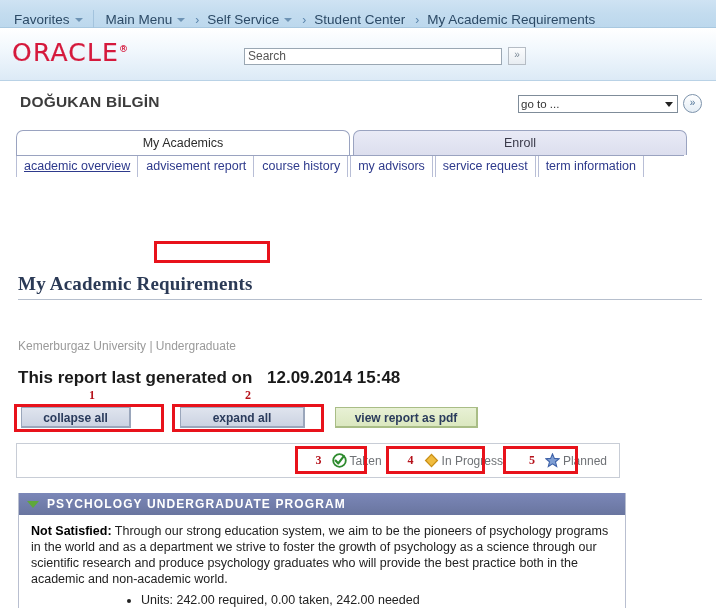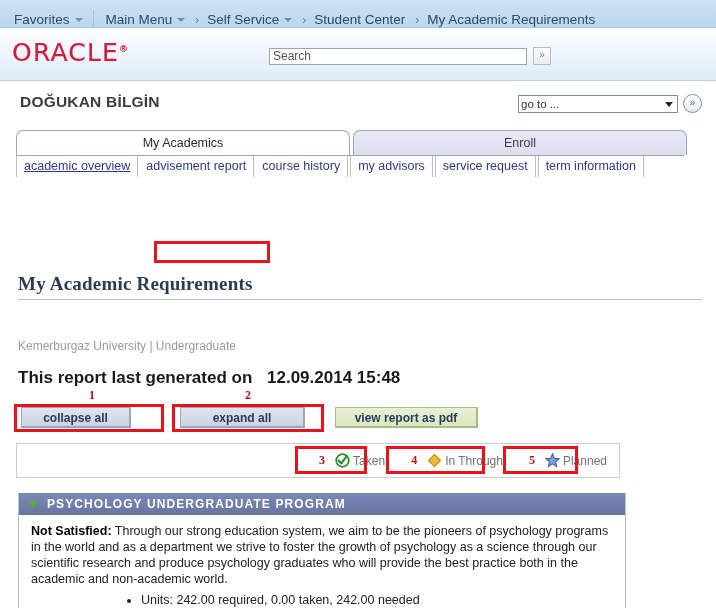--- a/index.html
+++ b/index.html
@@ -92,21 +92,20 @@
     width: 258px;
     height: 17px;
     border: 1px solid #9aa7b3;
     background: #ffffff;
     font-family: "Liberation Sans", sans-serif;
     font-size: 12px;
     color: #444;
     padding: 0 3px;
     box-sizing: border-box;
     outline: none;
-    margin-left: 25px;
   }
   .search-input::placeholder { color: #555; opacity: 1; }
   .search-go {
     width: 16px; height: 16px;
     margin-left: 6px;
     border: 1px solid #b5bcc4;
     background: linear-gradient(to bottom,#fbfcfd,#e8edf2);
     color: #7b8996;
     font-size: 10px;
     line-height: 14px;
@@ -514,21 +513,21 @@
         <span class="lbl">Taken</span>
       </div>
 
       <span class="legend-num" style="margin-left:22px;">4</span>
       <div class="legend-item">
         <span class="ico">
           <svg width="15" height="15" viewBox="0 0 15 15">
             <polygon points="7.5,1.4 13.4,7.5 7.5,13.6 1.6,7.5" fill="#f0bc3f" stroke="#c98f16" stroke-width="1.3"></polygon>
           </svg>
         </span>
-        <span class="lbl">In Through</span>
+        <span class="lbl">In Progress</span>
       </div>
 
       <span class="legend-num" style="margin-left:22px;">5</span>
       <div class="legend-item">
         <span class="ico">
           <svg width="15" height="15" viewBox="0 0 15 15">
             <polygon points="7.5,0.9 9.4,5.4 14.2,5.7 10.5,8.8 11.7,13.5 7.5,10.9 3.3,13.5 4.5,8.8 0.8,5.7 5.6,5.4" fill="#7f9fd4" stroke="#3f62a8" stroke-width="1.1"></polygon>
           </svg>
         </span>
         <span class="lbl">Planned</span>

